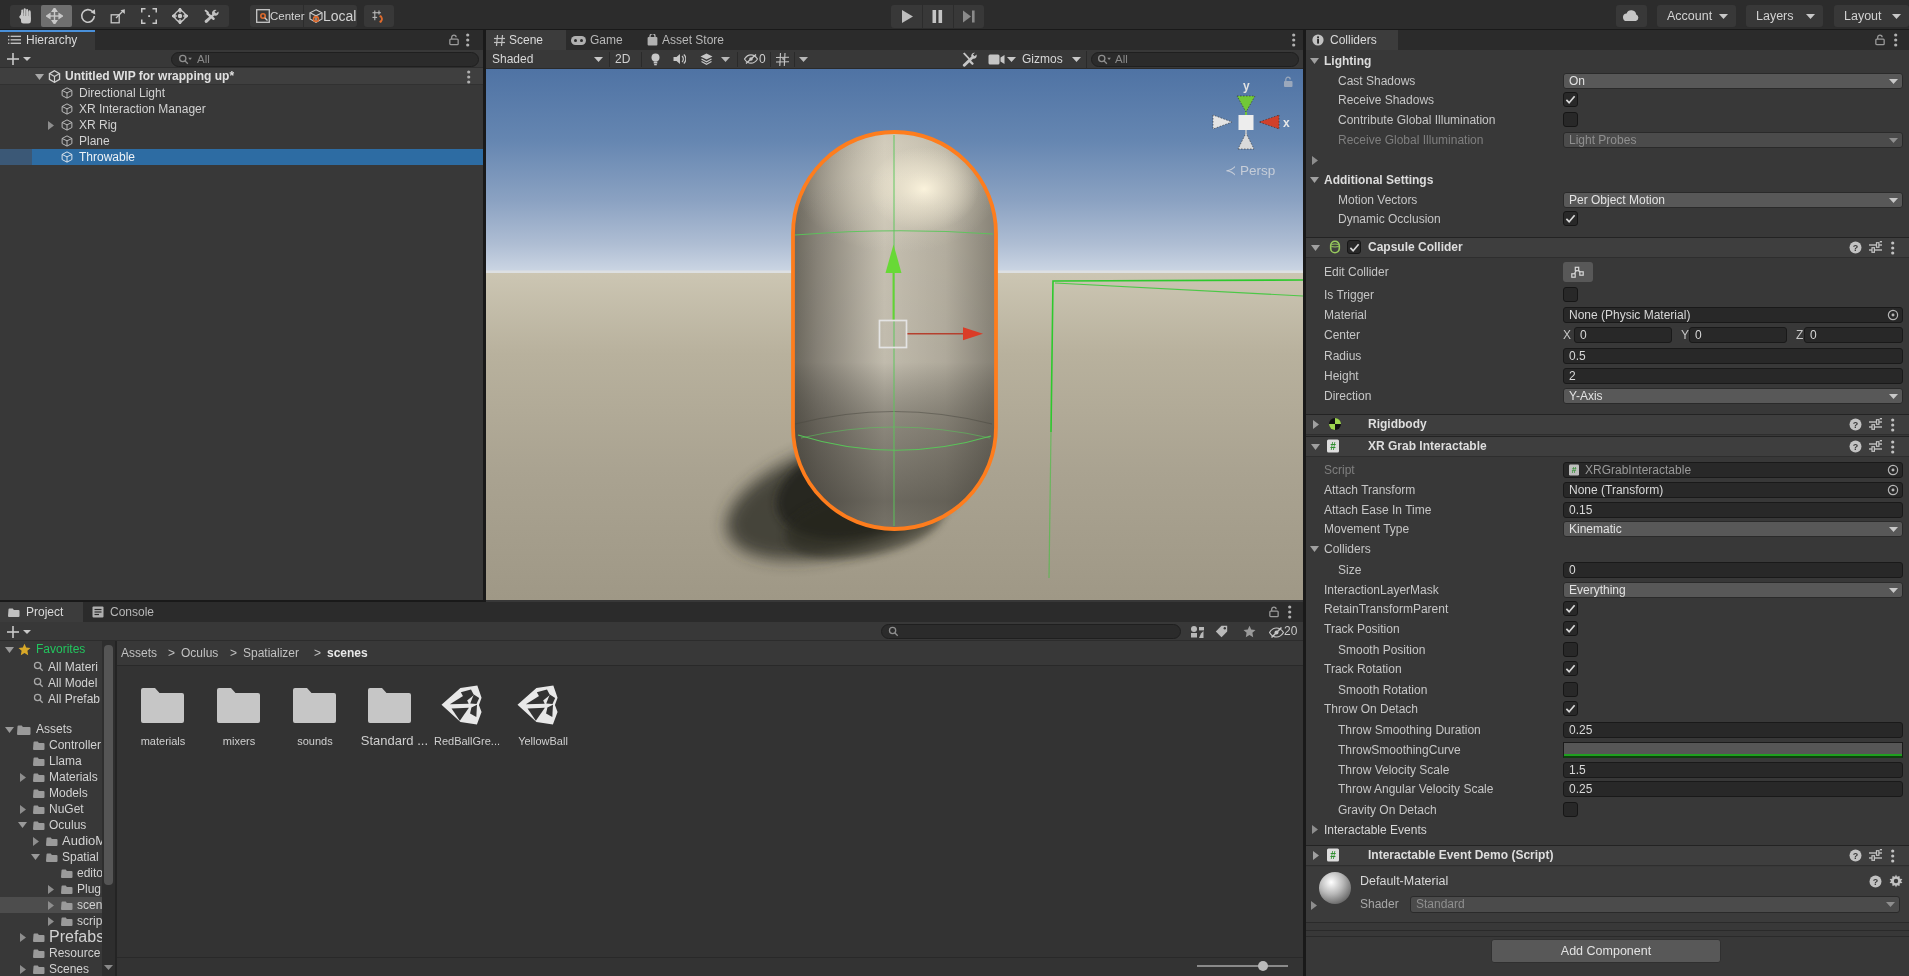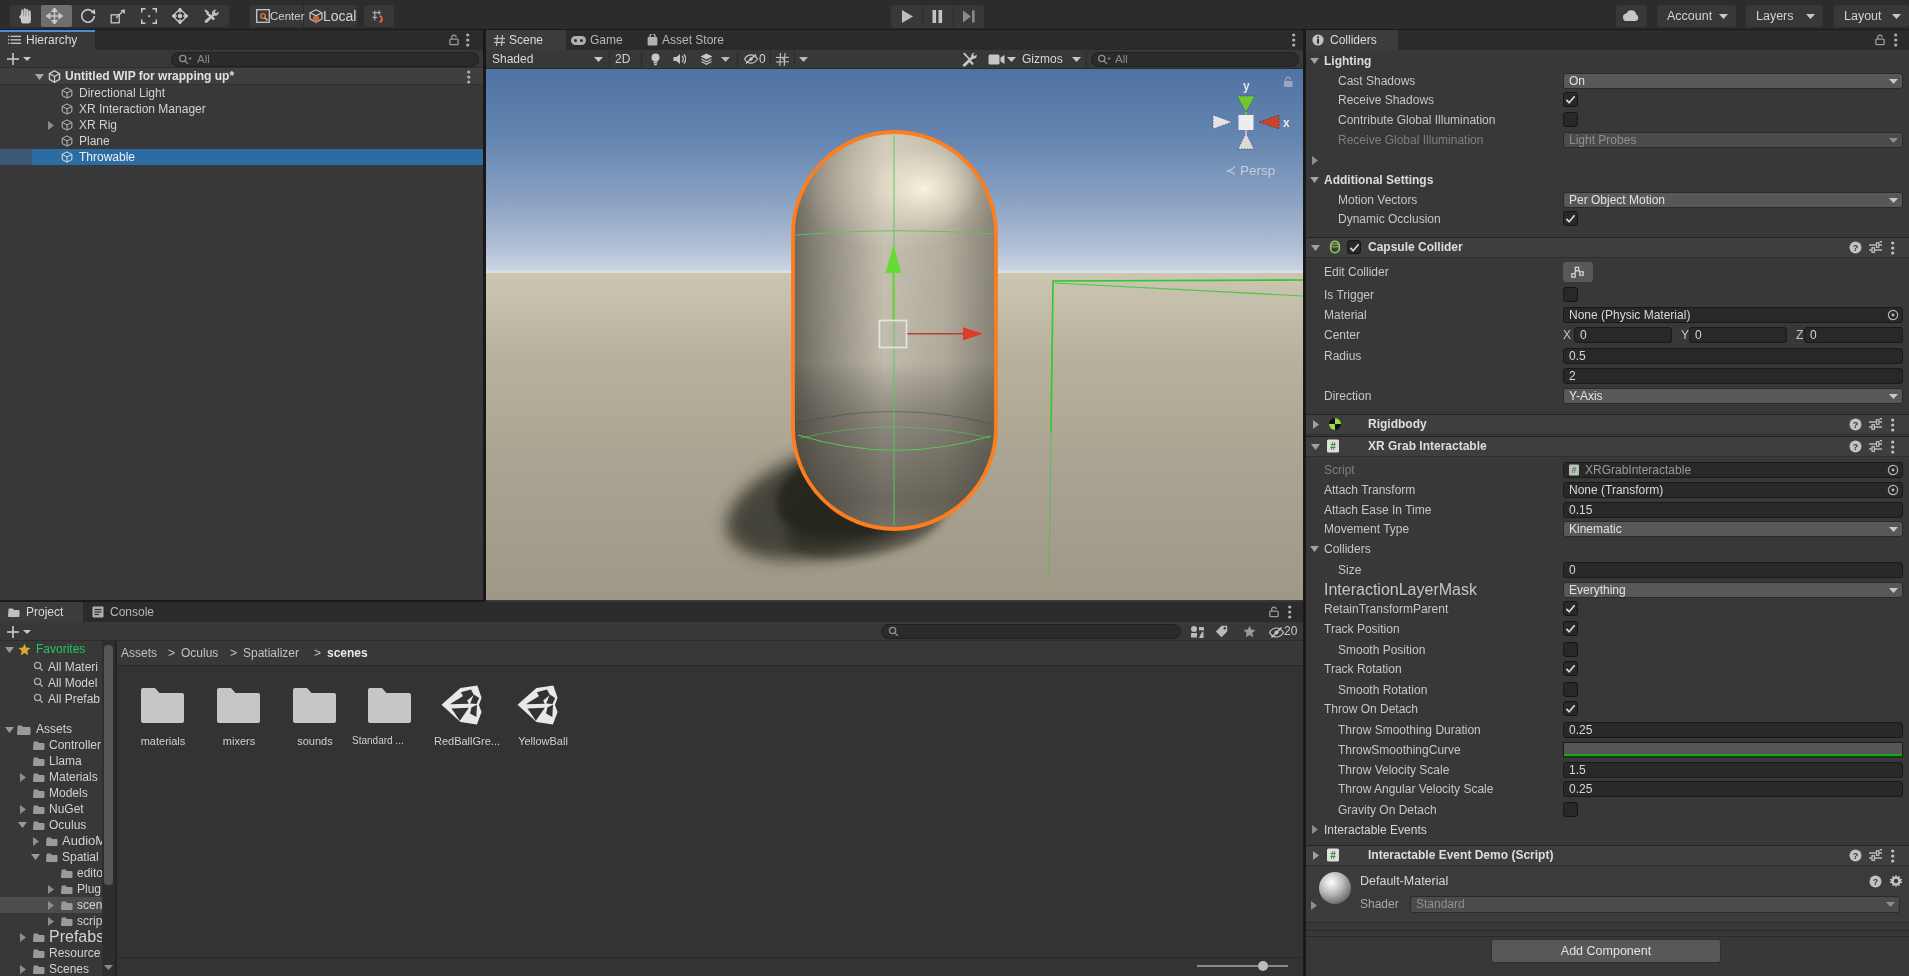--- a/index.html
+++ b/index.html
@@ -804,21 +804,21 @@
       <svg width="46" height="40" viewBox="0 0 46 40" style="display:block">
         <path d="M1 6 a2 2 0 0 1 2-2 h12 l4.5 5 h22.5 a2 2 0 0 1 2 2 v26 a2 2 0 0 1 -2 2 h-39 a2 2 0 0 1 -2-2 Z" fill="#c6c6c6"></path>
       </svg>
     </div>
     <div style="position:absolute;left:277px;top:734px;width:76px;height:14px;line-height:14px;font-size:11px;color:#cfcfcf;text-align:center;white-space:nowrap;">sounds</div>
     <div style="position:absolute;left:367px;top:684px;width:46px;height:40px;">
       <svg width="46" height="40" viewBox="0 0 46 40" style="display:block">
         <path d="M1 6 a2 2 0 0 1 2-2 h12 l4.5 5 h22.5 a2 2 0 0 1 2 2 v26 a2 2 0 0 1 -2 2 h-39 a2 2 0 0 1 -2-2 Z" fill="#c6c6c6"></path>
       </svg>
     </div>
-    <div style="position:absolute;left:352px;top:734px;width:76px;height:14px;line-height:14px;font-size:10px;color:#cfcfcf;text-align:left;white-space:nowrap;">Standard ...</div>
+    <div style="position:absolute;left:352px;top:734px;width:76px;height:14px;line-height:14px;font-size:13px;color:#cfcfcf;text-align:right;white-space:nowrap;">Standard ...</div>
     <div style="position:absolute;left:441px;top:682px;width:49px;height:49px;">
       <svg width="49" height="49" viewBox="0 0 58 58" style="display:block">
         <polygon fill="#e8e8e8" points="0.6,27 23,7 43,4 48,18.7 44.9,27.3 48,35.6 42.5,50.2 23,47.3"></polygon>
         <g fill="#333333">
           <polygon points="23.5,12 35.5,8.8 39,15.5 29.5,23"></polygon>
           <polygon points="38.8,14.8 45.2,19 42,26 34.6,25.4"></polygon>
           <polygon points="10.5,26.4 28,15.5 32.8,25.8"></polygon>
           <polygon points="12.5,31.3 33,30.4 22.3,45.8"></polygon>
           <polygon points="36,30.2 42.6,26.9 41.8,41.3 34.4,37.2"></polygon>
         </g>
@@ -992,20 +992,21 @@
     <div style="position:absolute;left:1580px;top:327px;width:88px;height:16px;line-height:16px;font-size:12px;color:#d8d8d8;text-align:left;white-space:nowrap;">0</div>
     <div style="position:absolute;left:1681px;top:327px;width:10px;height:16px;line-height:16px;font-size:12px;color:#c6c6c6;text-align:left;white-space:nowrap;">Y</div>
     <div style="position:absolute;left:1689px;top:327px;width:98px;height:16px;background:#282828;border:1px solid #191919;border-radius:3px;box-sizing:border-box;"></div>
     <div style="position:absolute;left:1695px;top:327px;width:88px;height:16px;line-height:16px;font-size:12px;color:#d8d8d8;text-align:left;white-space:nowrap;">0</div>
     <div style="position:absolute;left:1796px;top:327px;width:10px;height:16px;line-height:16px;font-size:12px;color:#c6c6c6;text-align:left;white-space:nowrap;">Z</div>
     <div style="position:absolute;left:1804px;top:327px;width:99px;height:16px;background:#282828;border:1px solid #191919;border-radius:3px;box-sizing:border-box;"></div>
     <div style="position:absolute;left:1810px;top:327px;width:89px;height:16px;line-height:16px;font-size:12px;color:#d8d8d8;text-align:left;white-space:nowrap;">0</div>
     <div style="position:absolute;left:1324px;top:346px;width:466px;height:20px;line-height:20px;font-size:12px;color:#c6c6c6;text-align:left;white-space:nowrap;">Radius</div>
     <div style="position:absolute;left:1563px;top:348px;width:340px;height:16px;background:#282828;border:1px solid #191919;border-radius:3px;box-sizing:border-box;"></div>
     <div style="position:absolute;left:1569px;top:348px;width:330px;height:16px;line-height:16px;font-size:12px;color:#d8d8d8;text-align:left;white-space:nowrap;">0.5</div>
+    <div style="position:absolute;left:1324px;top:366px;width:466px;height:20px;line-height:20px;font-size:12px;color:#c6c6c6;text-align:left;white-space:nowrap;">Height</div>
     <div style="position:absolute;left:1563px;top:368px;width:340px;height:16px;background:#282828;border:1px solid #191919;border-radius:3px;box-sizing:border-box;"></div>
     <div style="position:absolute;left:1569px;top:368px;width:330px;height:16px;line-height:16px;font-size:12px;color:#d8d8d8;text-align:left;white-space:nowrap;">2</div>
     <div style="position:absolute;left:1324px;top:386px;width:466px;height:20px;line-height:20px;font-size:12px;color:#c6c6c6;text-align:left;white-space:nowrap;">Direction</div>
     <div style="position:absolute;left:1563px;top:388px;width:340px;height:16px;background:#585858;border:1px solid #2a2a2a;border-radius:3px;box-sizing:border-box;"></div>
     <div style="position:absolute;left:1569px;top:388px;width:320px;height:16px;line-height:16px;font-size:12px;color:#e2e2e2;text-align:left;white-space:nowrap;">Y-Axis</div>
     <div style="position:absolute;left:1889px;top:394px;width:9px;height:5px;">
       <svg width="9" height="5" viewBox="0 0 9 5" style="display:block">
         <polygon points="0,0 9,0 4.5,5" fill="#c8c8c8"></polygon>
       </svg>
     </div>
@@ -1117,21 +1118,21 @@
     </div>
     <div style="position:absolute;left:1310px;top:546px;width:9px;height:6px;">
       <svg width="9" height="6" viewBox="0 0 9 6" style="display:block">
         <polygon points="0,0 9,0 4.5,6" fill="#a0a0a0"></polygon>
       </svg>
     </div>
     <div style="position:absolute;left:1324px;top:539px;width:466px;height:20px;line-height:20px;font-size:12px;color:#c6c6c6;text-align:left;white-space:nowrap;">Colliders</div>
     <div style="position:absolute;left:1338px;top:560px;width:452px;height:20px;line-height:20px;font-size:12px;color:#c6c6c6;text-align:left;white-space:nowrap;">Size</div>
     <div style="position:absolute;left:1563px;top:562px;width:340px;height:16px;background:#282828;border:1px solid #191919;border-radius:3px;box-sizing:border-box;"></div>
     <div style="position:absolute;left:1569px;top:562px;width:330px;height:16px;line-height:16px;font-size:12px;color:#d8d8d8;text-align:left;white-space:nowrap;">0</div>
-    <div style="position:absolute;left:1324px;top:580px;width:466px;height:20px;line-height:20px;font-size:16px;color:#c6c6c6;text-align:left;white-space:nowrap;">InteractionLayerMask</div>
+    <div style="position:absolute;left:1324px;top:580px;width:466px;height:20px;line-height:20px;font-size:12px;color:#c6c6c6;text-align:left;white-space:nowrap;">InteractionLayerMask</div>
     <div style="position:absolute;left:1563px;top:582px;width:340px;height:16px;background:#585858;border:1px solid #2a2a2a;border-radius:3px;box-sizing:border-box;"></div>
     <div style="position:absolute;left:1569px;top:582px;width:320px;height:16px;line-height:16px;font-size:12px;color:#e2e2e2;text-align:left;white-space:nowrap;">Everything</div>
     <div style="position:absolute;left:1889px;top:588px;width:9px;height:5px;">
       <svg width="9" height="5" viewBox="0 0 9 5" style="display:block">
         <polygon points="0,0 9,0 4.5,5" fill="#c8c8c8"></polygon>
       </svg>
     </div>
     <div style="position:absolute;left:1324px;top:599px;width:466px;height:20px;line-height:20px;font-size:12px;color:#c6c6c6;text-align:left;white-space:nowrap;">RetainTransformParent</div>
     <div style="position:absolute;left:1563px;top:601px;width:15px;height:15px;background:#282828;border:1px solid #161616;border-radius:3px;box-sizing:border-box;"></div>
     <div style="position:absolute;left:1565px;top:603px;width:11px;height:11px;">

